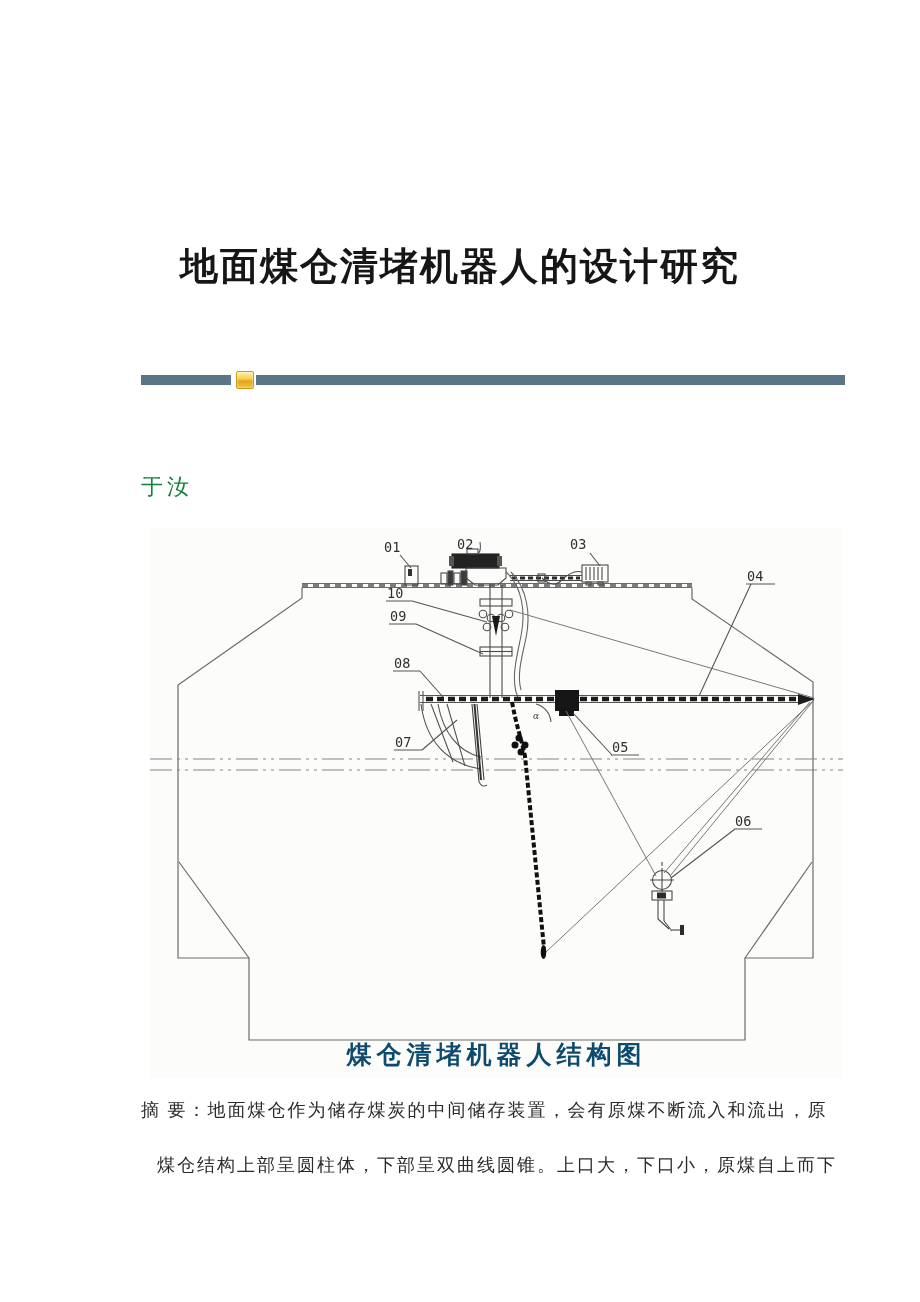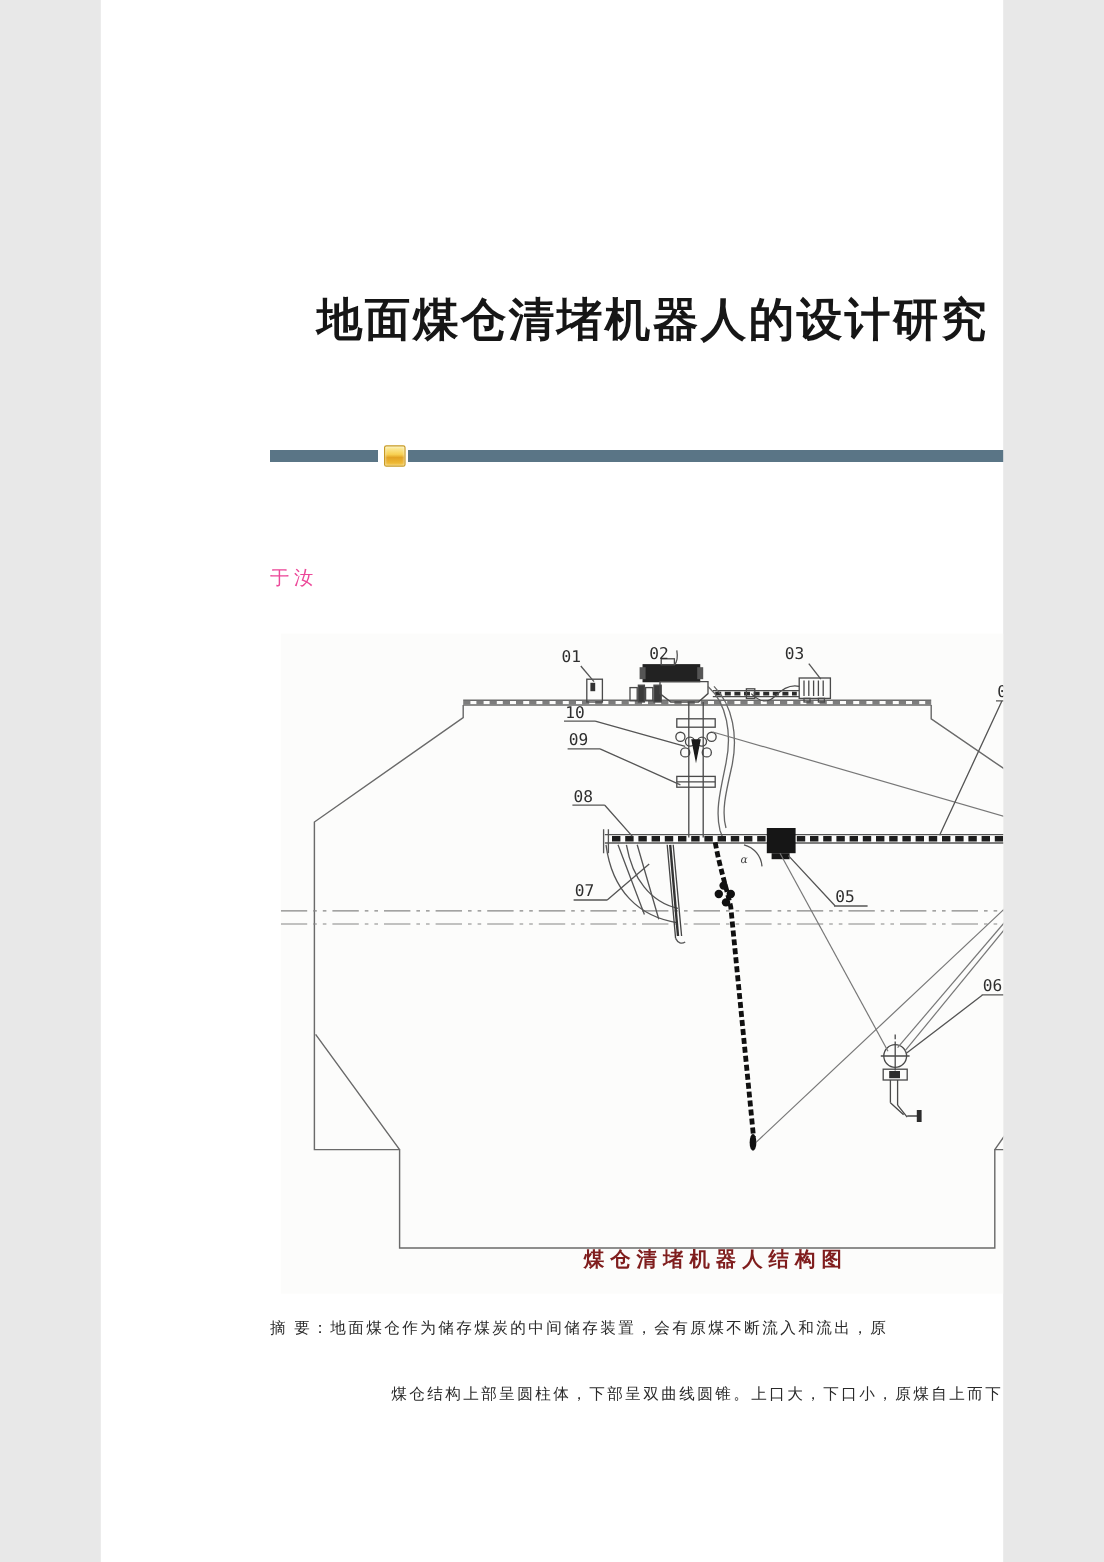--- a/index.html
+++ b/index.html
@@ -1,18 +1,18 @@
 <!DOCTYPE html>
 <html><head>
 <meta charset="utf-8">
 <style>
   html,body{margin:0;padding:0;background:#e8e8e8;}
   .page{
     position:relative;
-    width:752px;height:1302px;
+    width:920px;height:1302px;
     margin:0 auto;
     background:#ffffff;
     font-family:"Liberation Sans",sans-serif;
     overflow:hidden;
   }
   .doc-title{
     position:absolute;top:216px;left:0;width:920px;
     text-align:center;
     font-family:"Liberation Serif",serif;
     font-size:38px;font-weight:bold;
@@ -23,39 +23,39 @@
   .bar-left{left:141px;width:90px;}
   .bar-right{left:256px;width:589px;}
   .bar-icon{
     position:absolute;left:236px;top:371px;width:16px;height:16px;
     background:linear-gradient(180deg,#fdf0a8 0%,#f7d052 42%,#e2a324 58%,#f3c33c 100%);
     border:1px solid #c89a22;border-radius:2px;
     box-shadow:0 0 2px rgba(255,255,255,.9) inset;
   }
   .author{
     position:absolute;left:141px;top:472px;
-    font-size:16px;color:#ec4899;letter-spacing:4px;
+    font-size:22px;color:#15803d;letter-spacing:4px;
     font-family:"Liberation Serif",serif;
   }
   .figure{
     position:absolute;left:150px;top:528px;width:693px;height:550px;
     background:#fcfcfb;
   }
   .figure svg{position:absolute;left:0;top:0;}
   .fig-caption{
-    position:absolute;left:16px;top:510px;width:100%;
+    position:absolute;left:0;top:510px;width:100%;
     text-align:center;
     font-family:"Liberation Serif",serif;
-    font-size:17px;font-weight:600;
-    letter-spacing:5px;color:#7f1d1d;
+    font-size:25px;font-weight:600;
+    letter-spacing:5px;color:#0c4a6e;
     white-space:nowrap;
   }
   .abstract-line{
     position:absolute;left:141px;width:712px;
-    font-size:13px;letter-spacing:2px;color:#2a2a2a;
+    font-size:18px;letter-spacing:2px;color:#2a2a2a;
     font-family:"Liberation Serif",serif;
     white-space:nowrap;
   }
   .abs-1{top:1098px;}
   .abs-2{top:1153px;text-align:center;}
   .dia-label{
     font-family:"DejaVu Sans Mono","Liberation Mono",monospace;
     font-size:13.5px;fill:#2f2f2f;
   }
   .alpha-label{font-family:"DejaVu Serif",serif;font-size:9px;font-style:italic;fill:#444;}

